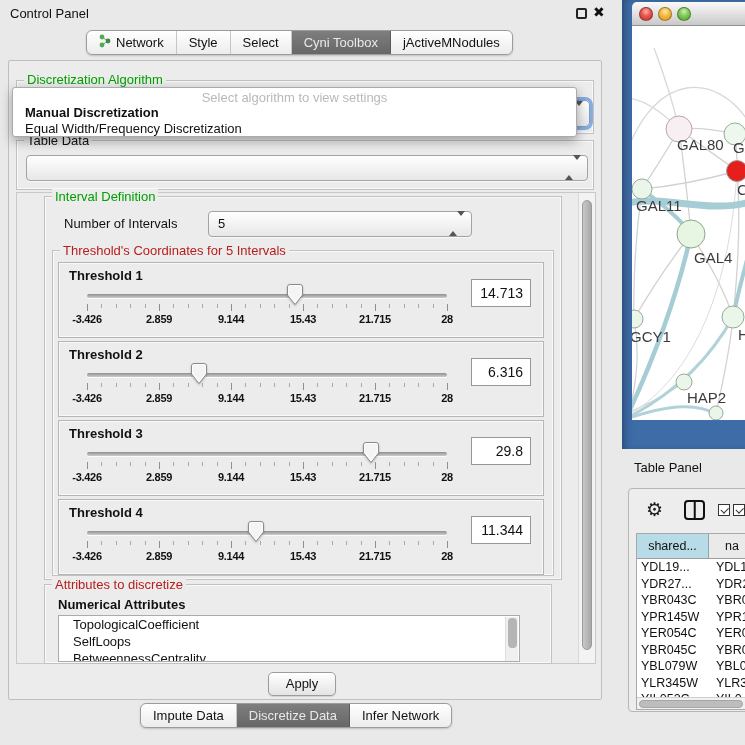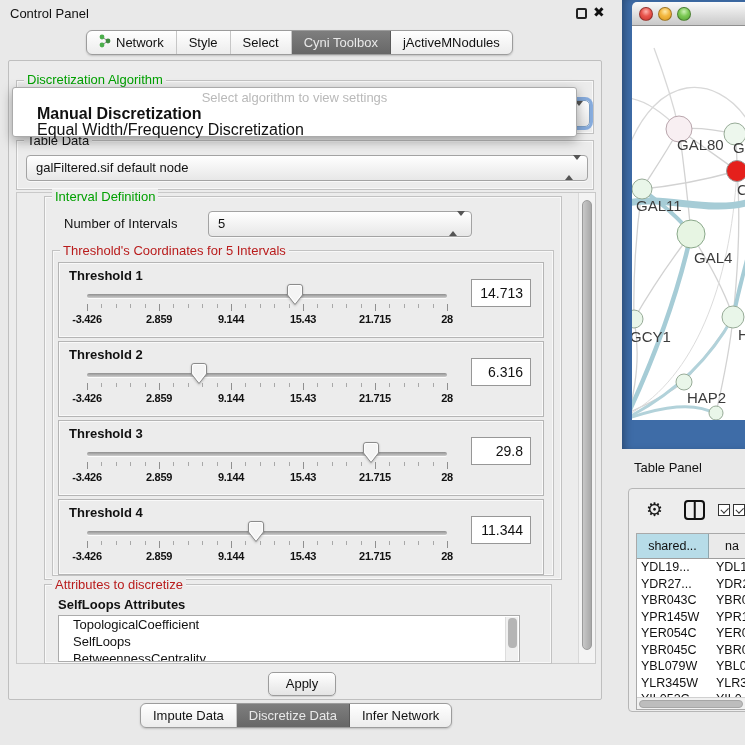--- a/index.html
+++ b/index.html
@@ -39,21 +39,21 @@
     box-shadow:0 1px 0 rgba(255,255,255,.7)}
   .stepper{position:absolute;right:6px;top:50%;transform:translateY(-50%)}
   .stepper .up{width:0;height:0;border-left:4px solid transparent;border-right:4px solid transparent;border-bottom:5px solid #555;margin-bottom:2px}
   .stepper .dn{width:0;height:0;border-left:4px solid transparent;border-right:4px solid transparent;border-top:5px solid #555}
 
   #algo-combo{left:20px;top:100px;width:570px;height:27px;z-index:10;border-radius:5px;
     border:1px solid #7d9fc6;box-shadow:0 0 0 3px rgba(100,150,215,.75)}
   #algo-popup{left:12px;top:87px;width:565px;height:50px;background:#fff;border:1px solid #ababab;
     border-radius:3px;box-shadow:0 4px 12px rgba(0,0,0,.35);z-index:30}
   #pp-placeholder{position:absolute;top:2px;left:0;width:100%;text-align:center;color:#b9b9b9;font-size:13px}
-  .pp-item{position:absolute;left:0;width:100%;font-size:16px;padding-left:24px}
+  .pp-item{position:absolute;left:0;width:100%;font-size:13px;padding-left:12px}
   #pp-item-0{top:17px;font-weight:bold}
   #pp-item-1{top:33px}
 
   #td-combo{left:26px;top:155px;width:562px}
 
   #scroll-area{left:16px;top:192px;width:580px;height:472px;border:1px solid #c9c9c9;background:#ececec}
   #main-vscroll{left:578px;top:193px;width:17px;height:470px;background:#f3f3f3;border-left:1px solid #d8d8d8}
   #main-vthumb{position:absolute;left:3px;top:7px;width:10px;height:450px;border-radius:5px;
     background:linear-gradient(90deg,#c8c8c8,#a8a8a8);border:1px solid #9b9b9b}
 
@@ -168,21 +168,20 @@
 
   <div class="abs" id="algo-popup">
     <div id="pp-placeholder">Select algorithm to view settings</div>
     <div class="pp-item" id="pp-item-0">Manual Discretization</div>
     <div class="pp-item" id="pp-item-1">Equal Width/Frequency Discretization</div>
   </div>
 
   <div class="group" id="grp-tabledata"></div>
   <div class="gtitle" id="grp-tabledata-title">Table Data</div>
   <div class="combo abs" id="td-combo">
-    <span>galFiltered.sif default node</span>
     <span class="stepper"><span class="up"></span><span class="dn"></span></span>
   </div>
 
   <div class="abs" id="scroll-area"></div>
 
   <div class="group" id="grp-interval"></div>
   <div class="gtitle green" id="grp-interval-title">Interval Definition</div>
 
   <div class="abs" id="num-label">Number of Intervals</div>
   <div class="combo abs" id="num-combo">
@@ -362,21 +361,21 @@
               <path d="M3,0.5 h10 q2.5,0 2.5,2.5 v8 L8,20.5 L0.5,11 v-8 q0,-2.5 2.5,-2.5 z" fill="#f4f4f4" stroke="#8b8b8b"></path>
               <path d="M3.3,1.6 h9.4 q1.6,0 1.6,1.6 v7 L8,18.8 L1.7,10.2 v-7 q0,-1.6 1.6,-1.6 z" fill="none" stroke="#ffffff" opacity="0.85"></path>
             </svg></div>
         </div>
         <div class="thr-value">11.344</div>
       </div>
     </div>
 
   <div class="group" id="grp-attrs"></div>
   <div class="gtitle blue" id="grp-attrs-title">Attributes to discretize</div>
-  <div class="abs" id="attr-label">SelfLoops Attributes</div>
+  <div class="abs" id="attr-label">Numerical Attributes</div>
   <div class="abs" id="attr-list">
     <div id="attr-items">
         <div class="list-item">TopologicalCoefficient</div>
         <div class="list-item">SelfLoops</div>
         <div class="list-item">BetweennessCentrality</div>
       </div>
     <div id="attr-vscroll">
         <div id="attr-vthumb"></div>
       </div>
   </div>

